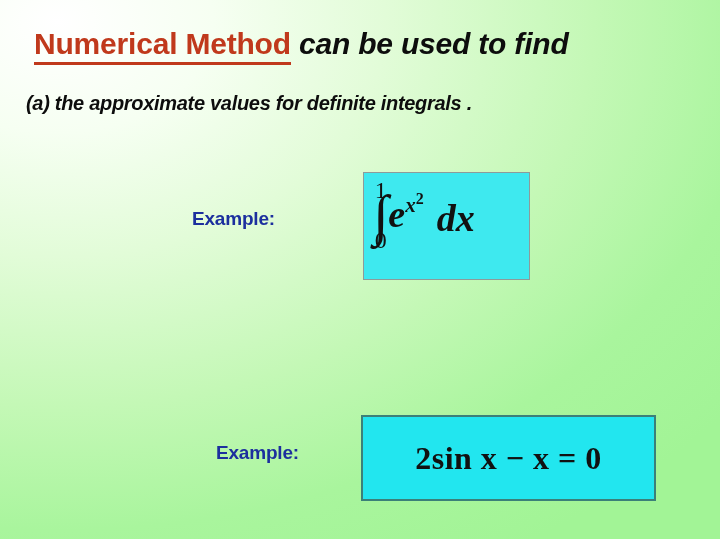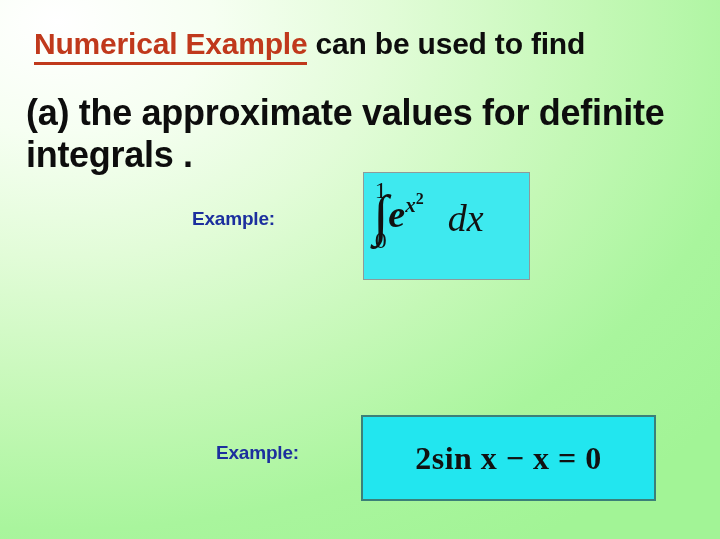--- a/index.html
+++ b/index.html
@@ -34,30 +34,32 @@
     letter-spacing: -0.2px;
     line-height: 1;
   }
   .title-hl {
     color: #c0391c;
     border-bottom: 3px solid #c0391c;
     padding-bottom: 2px;
   }
   .title-rest {
     color: #0d0d0d;
+    font-style: italic;
   }
 
   
   .body-para {
     position: absolute;
     color: #0d0d0d;
-    font-size: 36px;
+    font-size: 20px;
     font-weight: bold;
     line-height: 1.17;
     letter-spacing: -0.3px;
+    font-style: italic;
   }
   #para-a {
     left: 26px;
     top: 92px;
     width: 676px;
   }
   #para-b {
     left: 26px;
     top: 325px;
     width: 676px;
@@ -135,22 +137,22 @@
   .expr-sup .sq {
     font-size: 16px;
     vertical-align: super;
     font-style: normal;
   }
   .expr-dx {
     display: inline-block;
     vertical-align: middle;
     font-size: 38px;
     font-style: italic;
-    font-weight: normal;
-    margin-left: 24px;
+    font-weight: bold;
+    margin-left: 13px;
     position: relative;
     top: 4px;
   }
 
   
   #formula-box-2 {
     position: absolute;
     left: 361px;
     top: 415px;
     width: 295px;
@@ -170,21 +172,21 @@
     letter-spacing: 0.5px;
     white-space: nowrap;
   }
 </style>
 </head>
 <body>
 
 <div id="slide">
 
   <div id="title-line">
-    <span class="title-hl">Numerical Example</span><span class="title-rest"> can be used to find</span>
+    <span class="title-hl">Numerical Method</span><span class="title-rest"> can be used to find</span>
   </div>
 
   <div class="body-para" id="para-a">(a) the approximate values for definite integrals .</div>
 
   <div class="example-label" id="example-label-1">Example:</div>
 
   <div id="formula-box-1">
     <div id="integral-expr">
       <span class="int-stack">
         <span class="int-lim int-lim-top">1</span>

